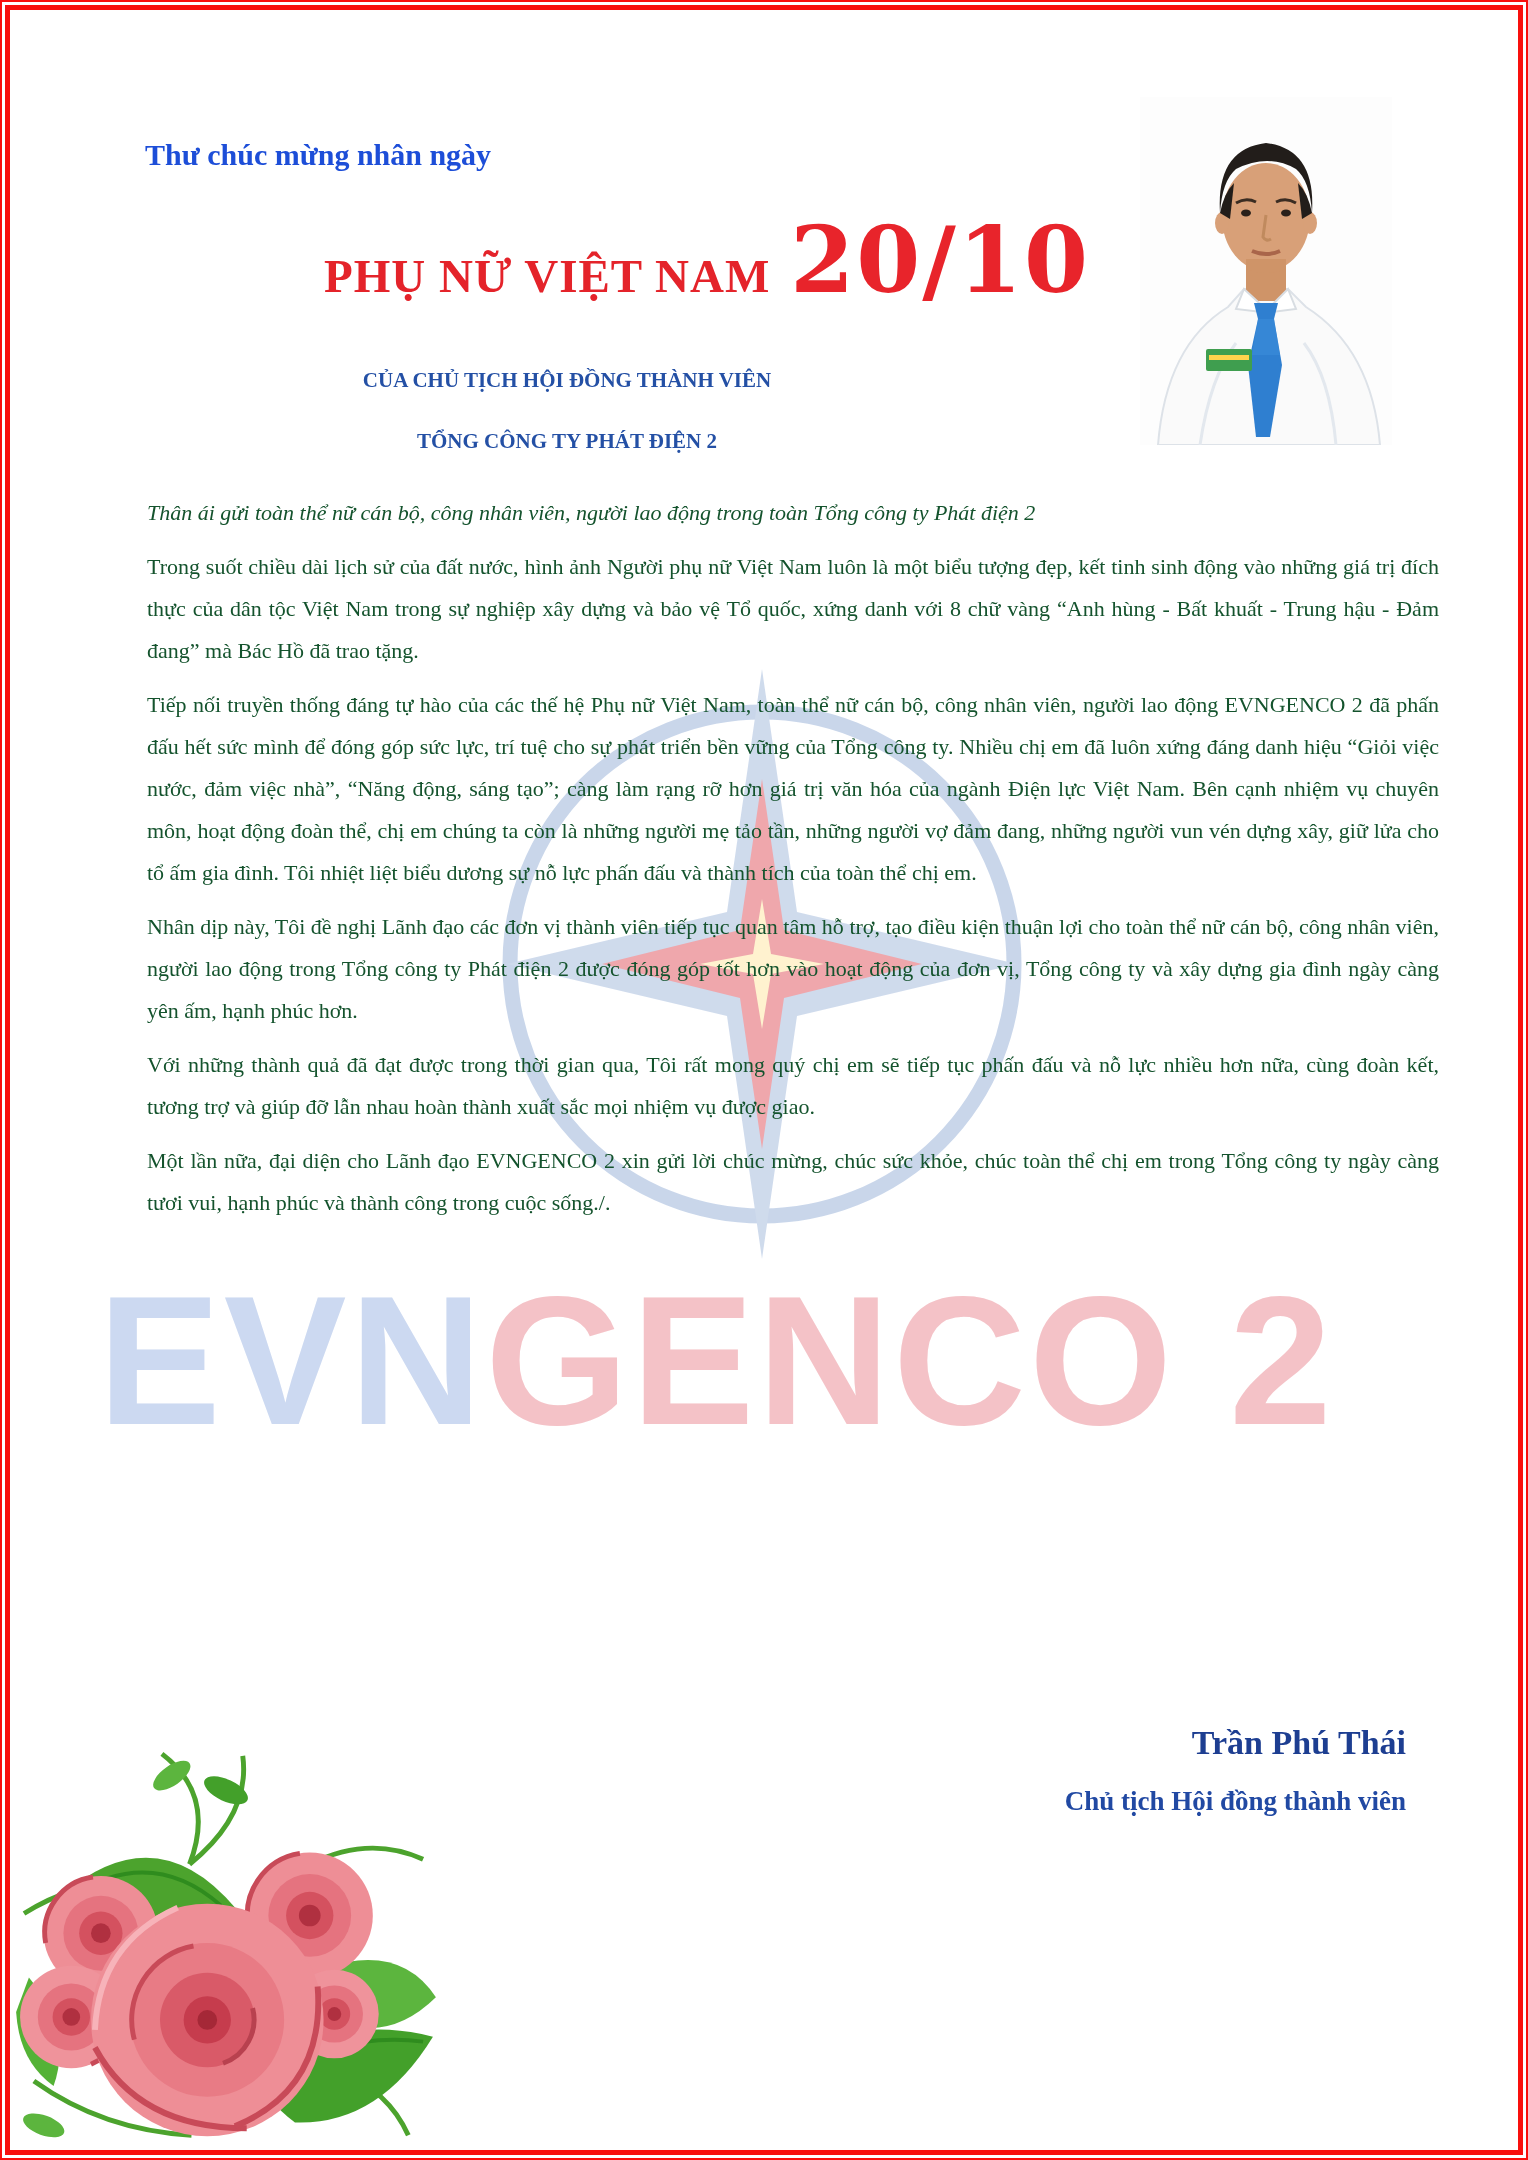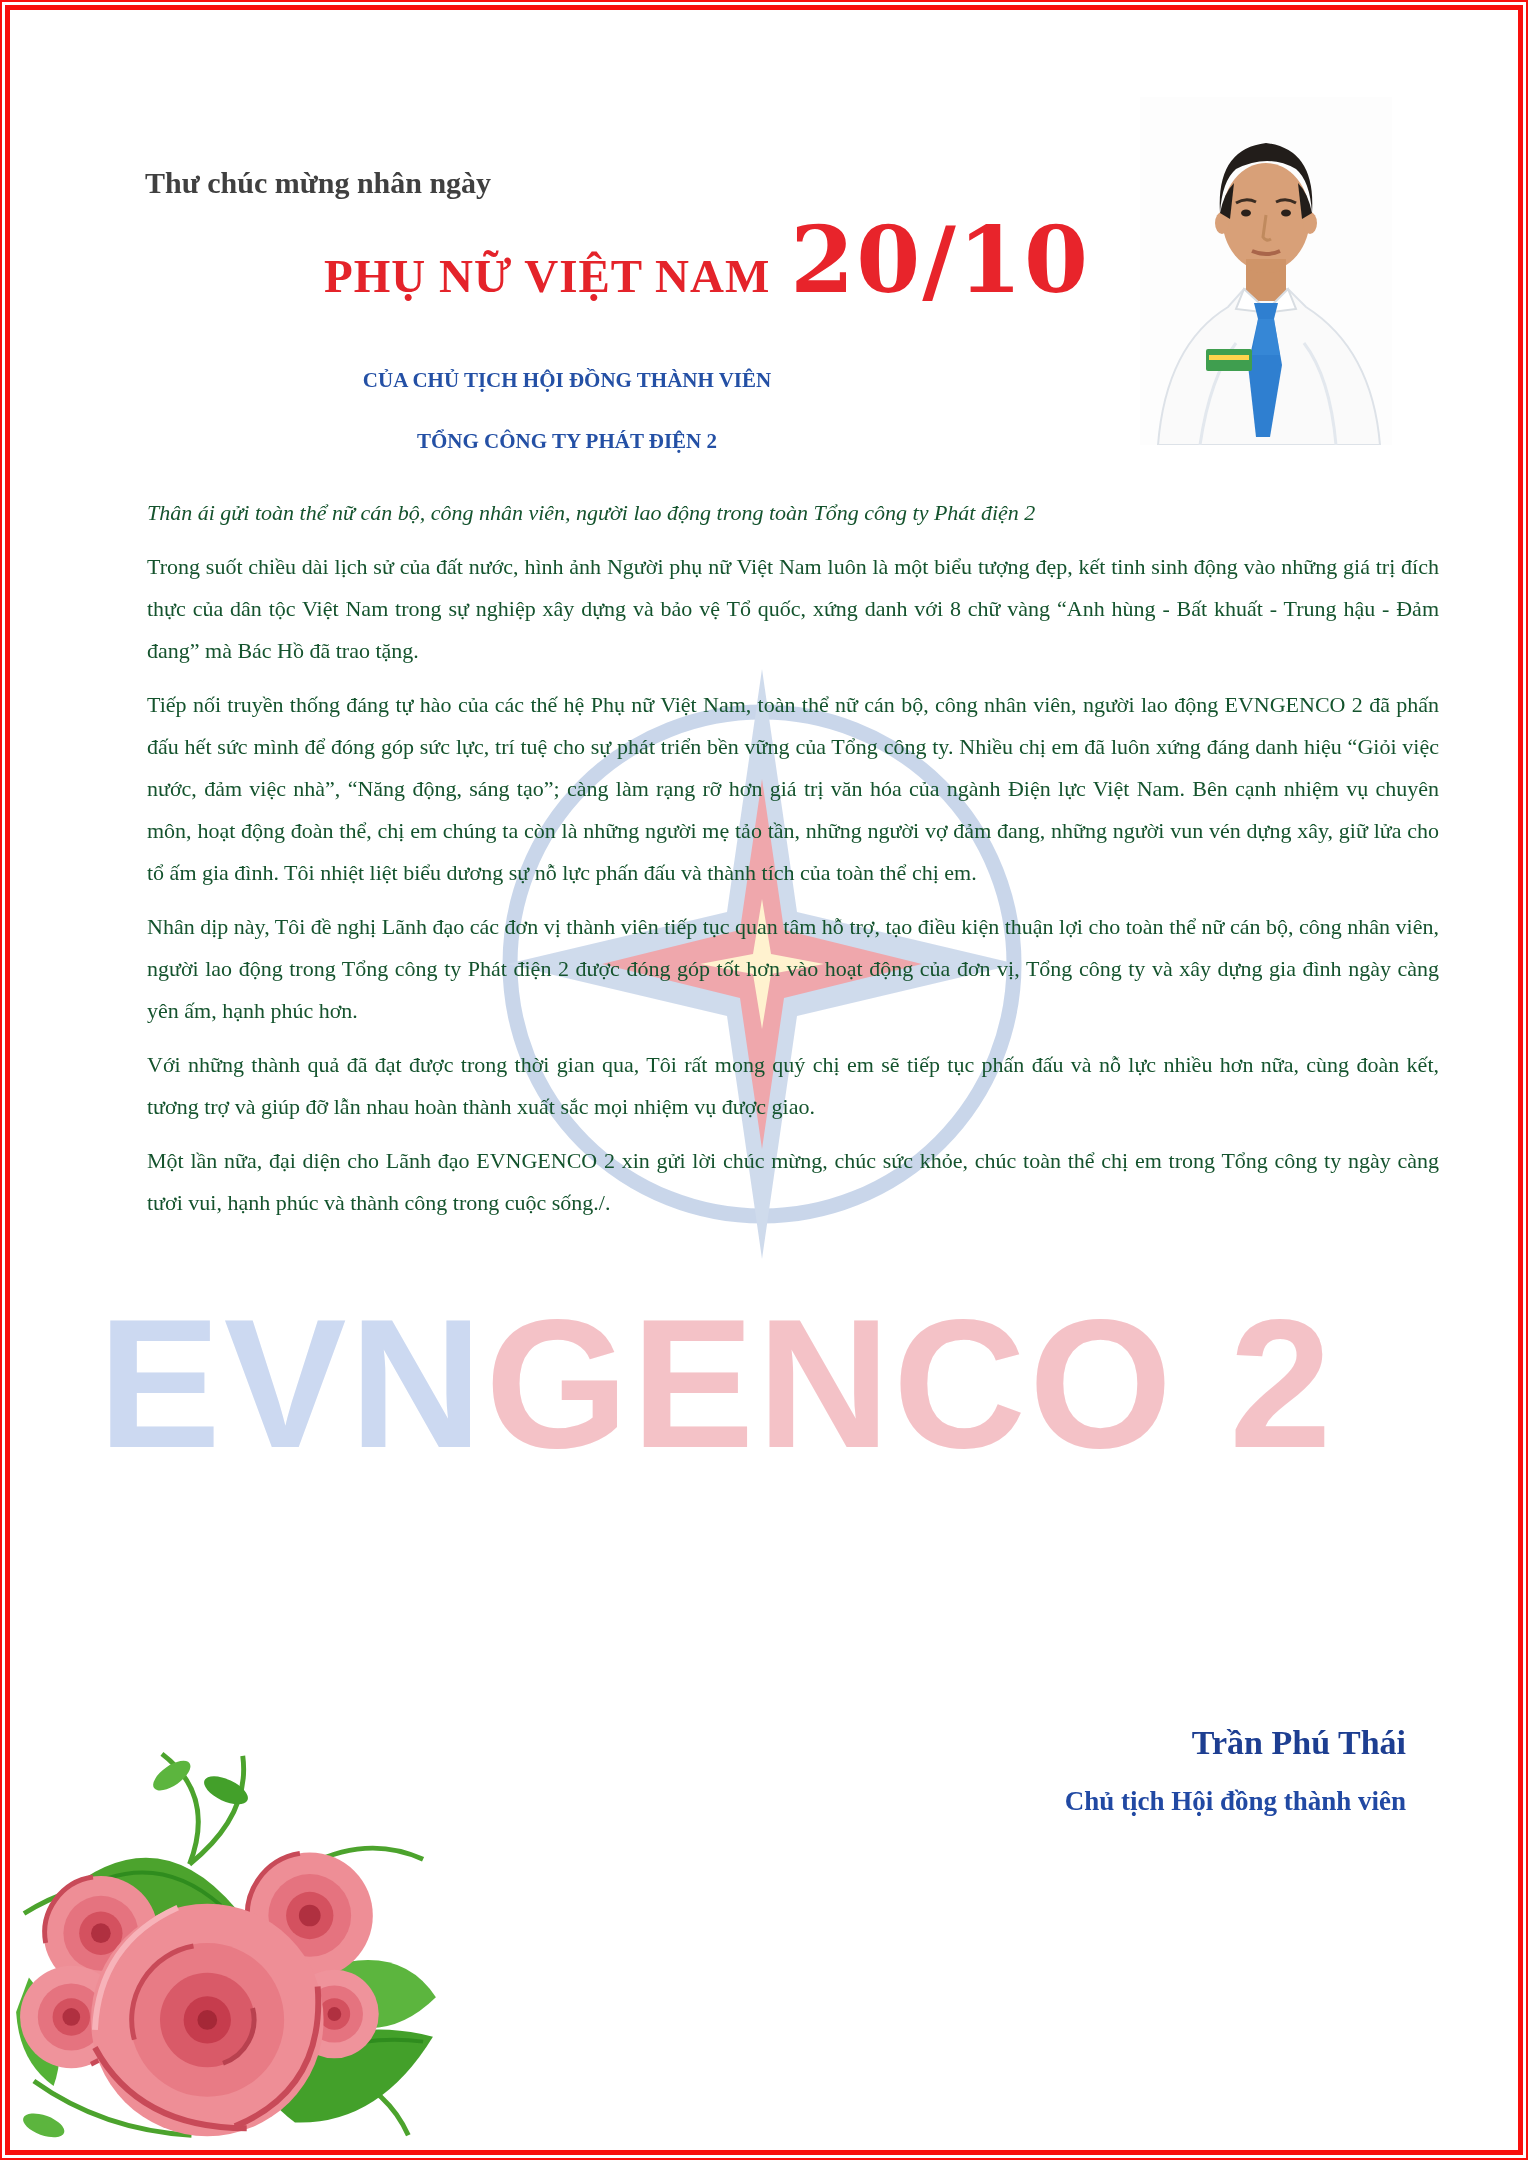--- a/index.html
+++ b/index.html
@@ -15,21 +15,21 @@
   }
   .frame{
     position:absolute; inset:3px;
     border:5px solid #f8100d;
     pointer-events:none;
     z-index:5;
   }
   
   .kicker{
     position:absolute; left:143px; top:136px;
-    font-size:30px; font-weight:bold; color:#404040; z-index:2;margin-top:28px;
+    font-size:30px; font-weight:bold; color:#1d4ed8; z-index:2;
   }
   .title-line{
     position:absolute; left:200px; top:204px; width:1010px;
     text-align:center; white-space:nowrap; z-index:2;
   }
   .title-main{
     font-size:47px; font-weight:bold; color:#e4232a; letter-spacing:1px;
   }
   .title-date{
     font-family:"DejaVu Serif", serif;
@@ -47,21 +47,21 @@
     z-index:2; background:#fefefe;
   }
   
   .wm-logo{
     position:absolute; left:450px; top:662px; width:620px; height:600px;
     z-index:0; opacity:.55;
   }
   .wm-text{
     position:absolute; left:96px; top:1252px; z-index:0;
     font-family:"Liberation Sans", sans-serif;
-    font-size:184px; font-weight:bold; white-space:nowrap; letter-spacing:3px;margin-top:23px;
+    font-size:184px; font-weight:bold; white-space:nowrap; letter-spacing:3px;
   }
   .wm-evn{color:#ccd9f1;}
   .wm-genco{color:#f4c2c7;}
   
   .letter-body{
     position:absolute; left:145px; top:490px; width:1292px;
     font-size:22px; line-height:42px; color:#14532d;
     text-align:justify; z-index:2;
   }
   .letter-body p{margin:0 0 12px 0;}

